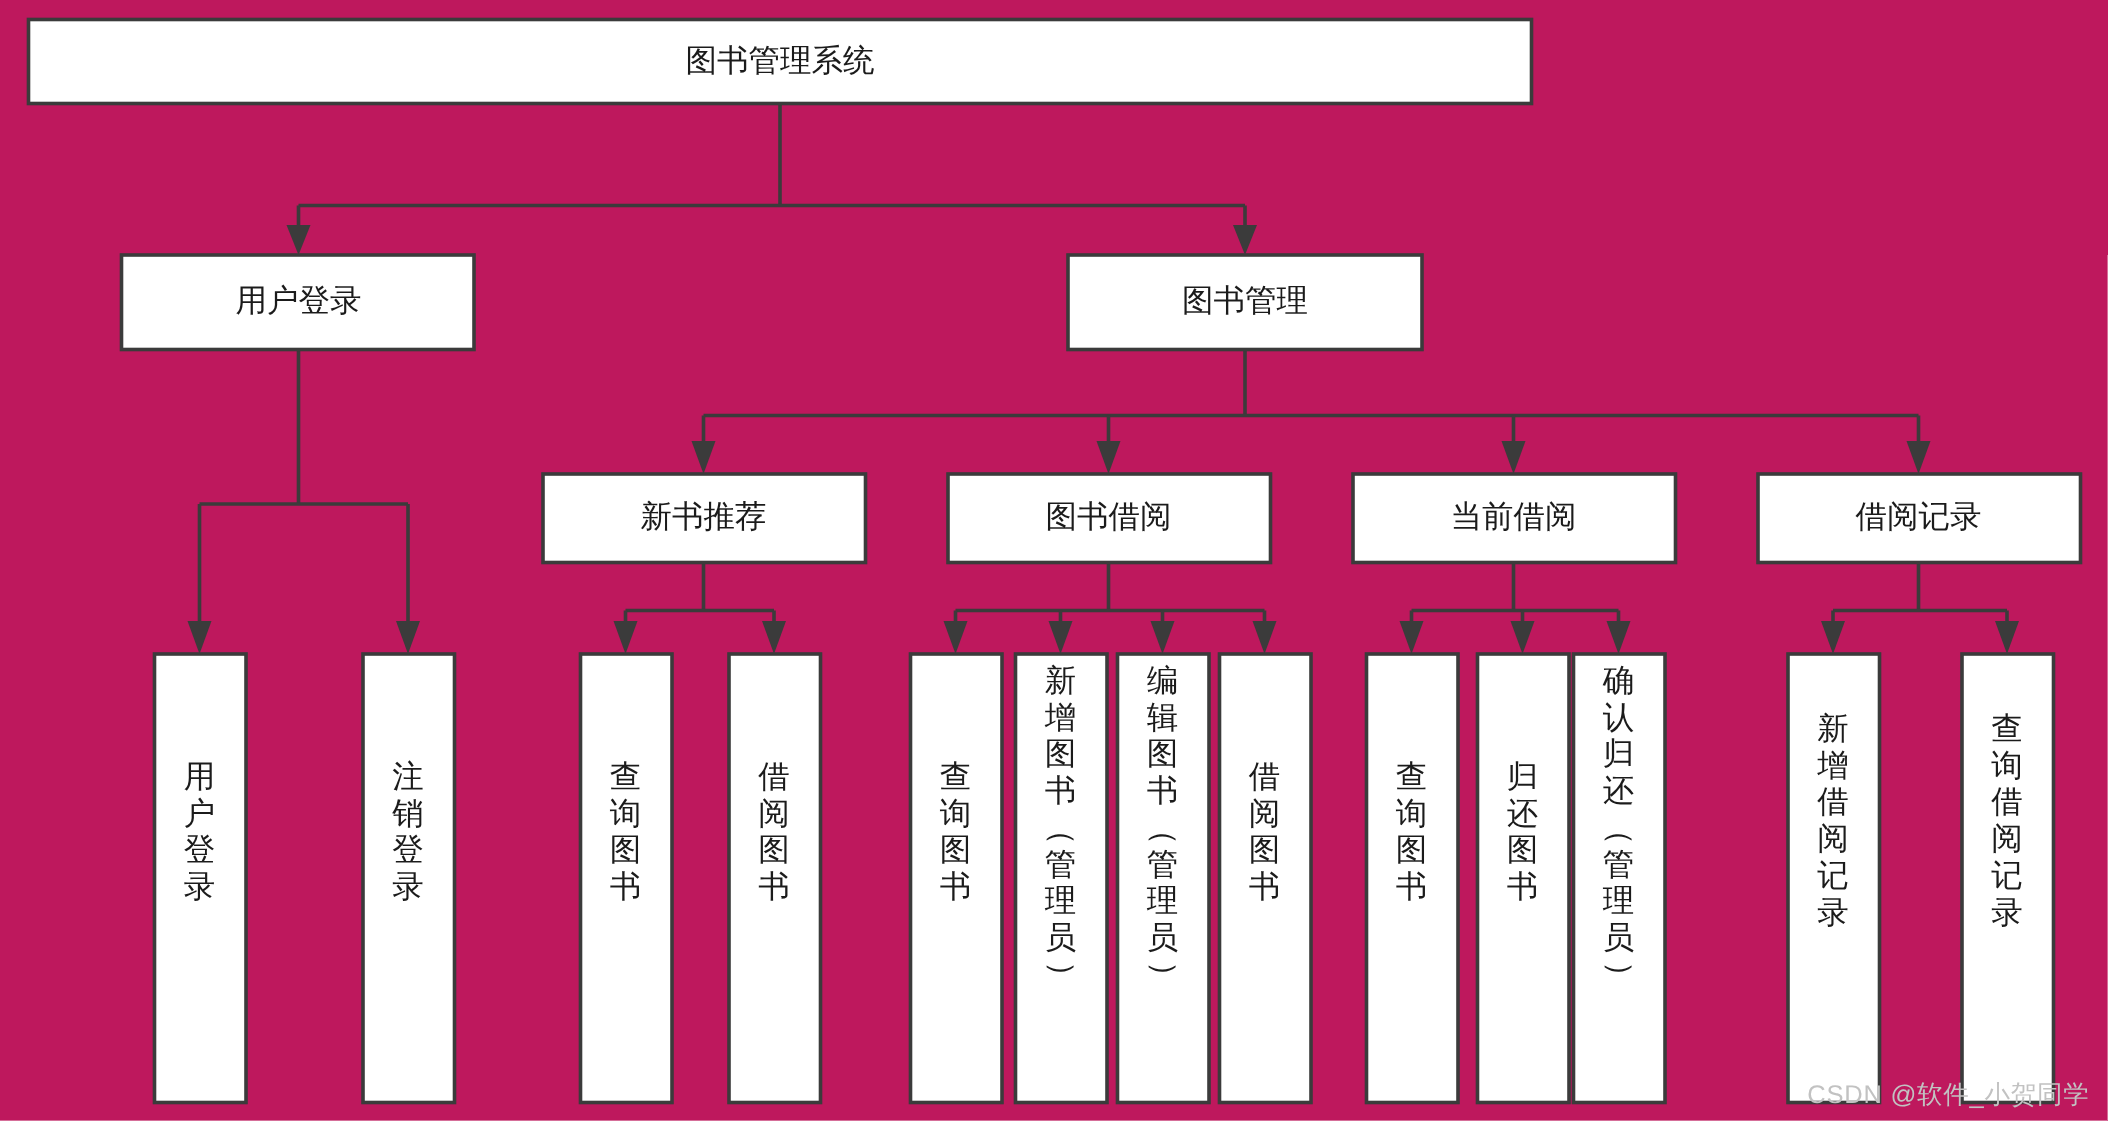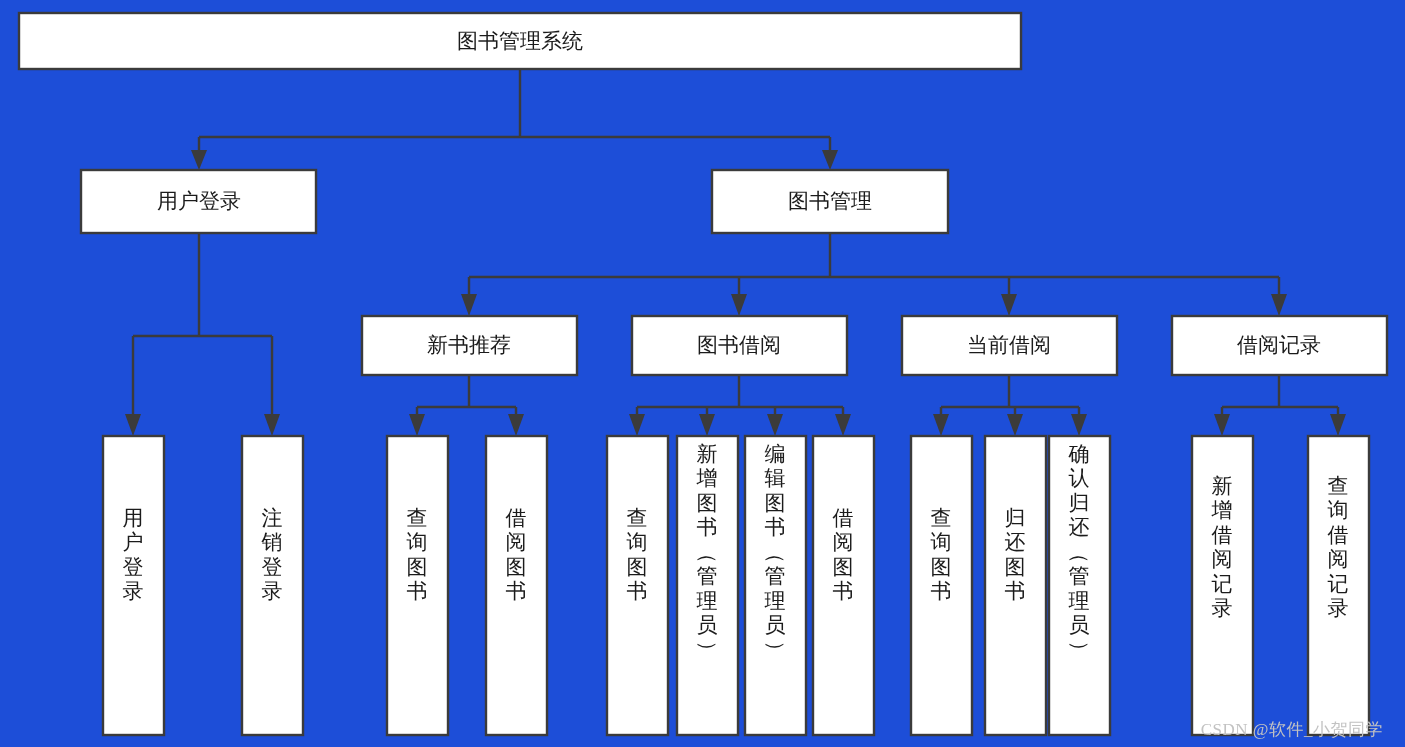--- a/index.html
+++ b/index.html
@@ -11,21 +11,21 @@
   body {
     width: 1405px;
     height: 747px;
     overflow: hidden;
     font-family: "Liberation Sans", "DejaVu Sans", sans-serif;
   }
   #diagram-root {
     position: relative;
     width: 1405px;
     height: 747px;
-    background: #1d4ed8;
+    background: #be185d;
   }
   svg#tree-svg {
     position: absolute;
     left: 0;
     top: 0;
     width: 1405px;
     height: 747px;
     display: block;
   }
   .node-box {
@@ -52,23 +52,23 @@
     white-space: pre;
   }
   .node-label-v {
     font-family: "Liberation Sans", "DejaVu Sans", sans-serif;
     font-size: 21px;
     fill: #1b1b1b;
     text-anchor: middle;
   }
   .watermark-text {
     position: absolute;
-    right: 22px;
+    right: 12px;
     bottom: 6px;
-    font-family: Liberation Serif, serif;
+    font-family: Liberation Sans, sans-serif;
     font-size: 17px;
     color: #c2c2c2;
     letter-spacing: 0.5px;
     user-select: none;
     white-space: nowrap;
   }
 </style>
 </head>
 <body>
 

